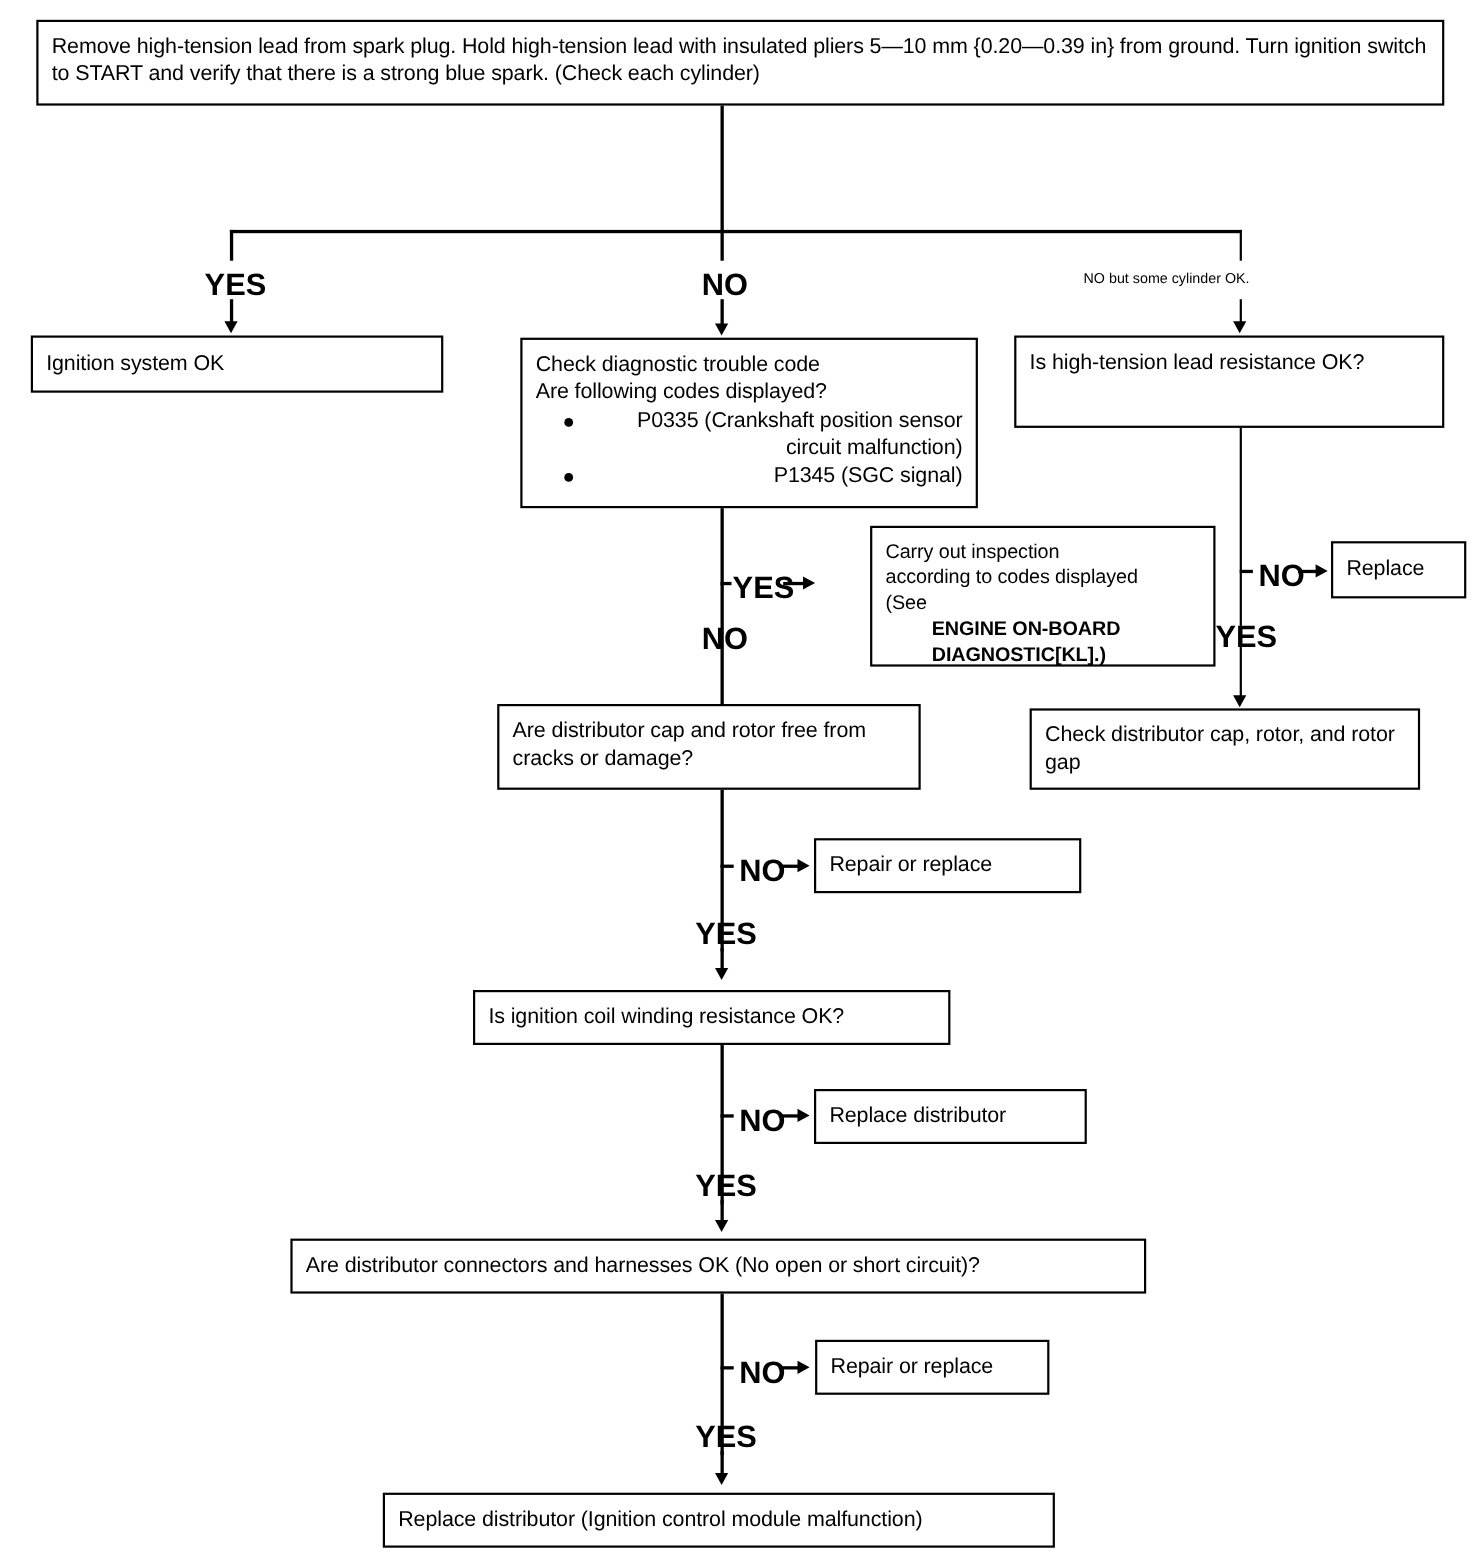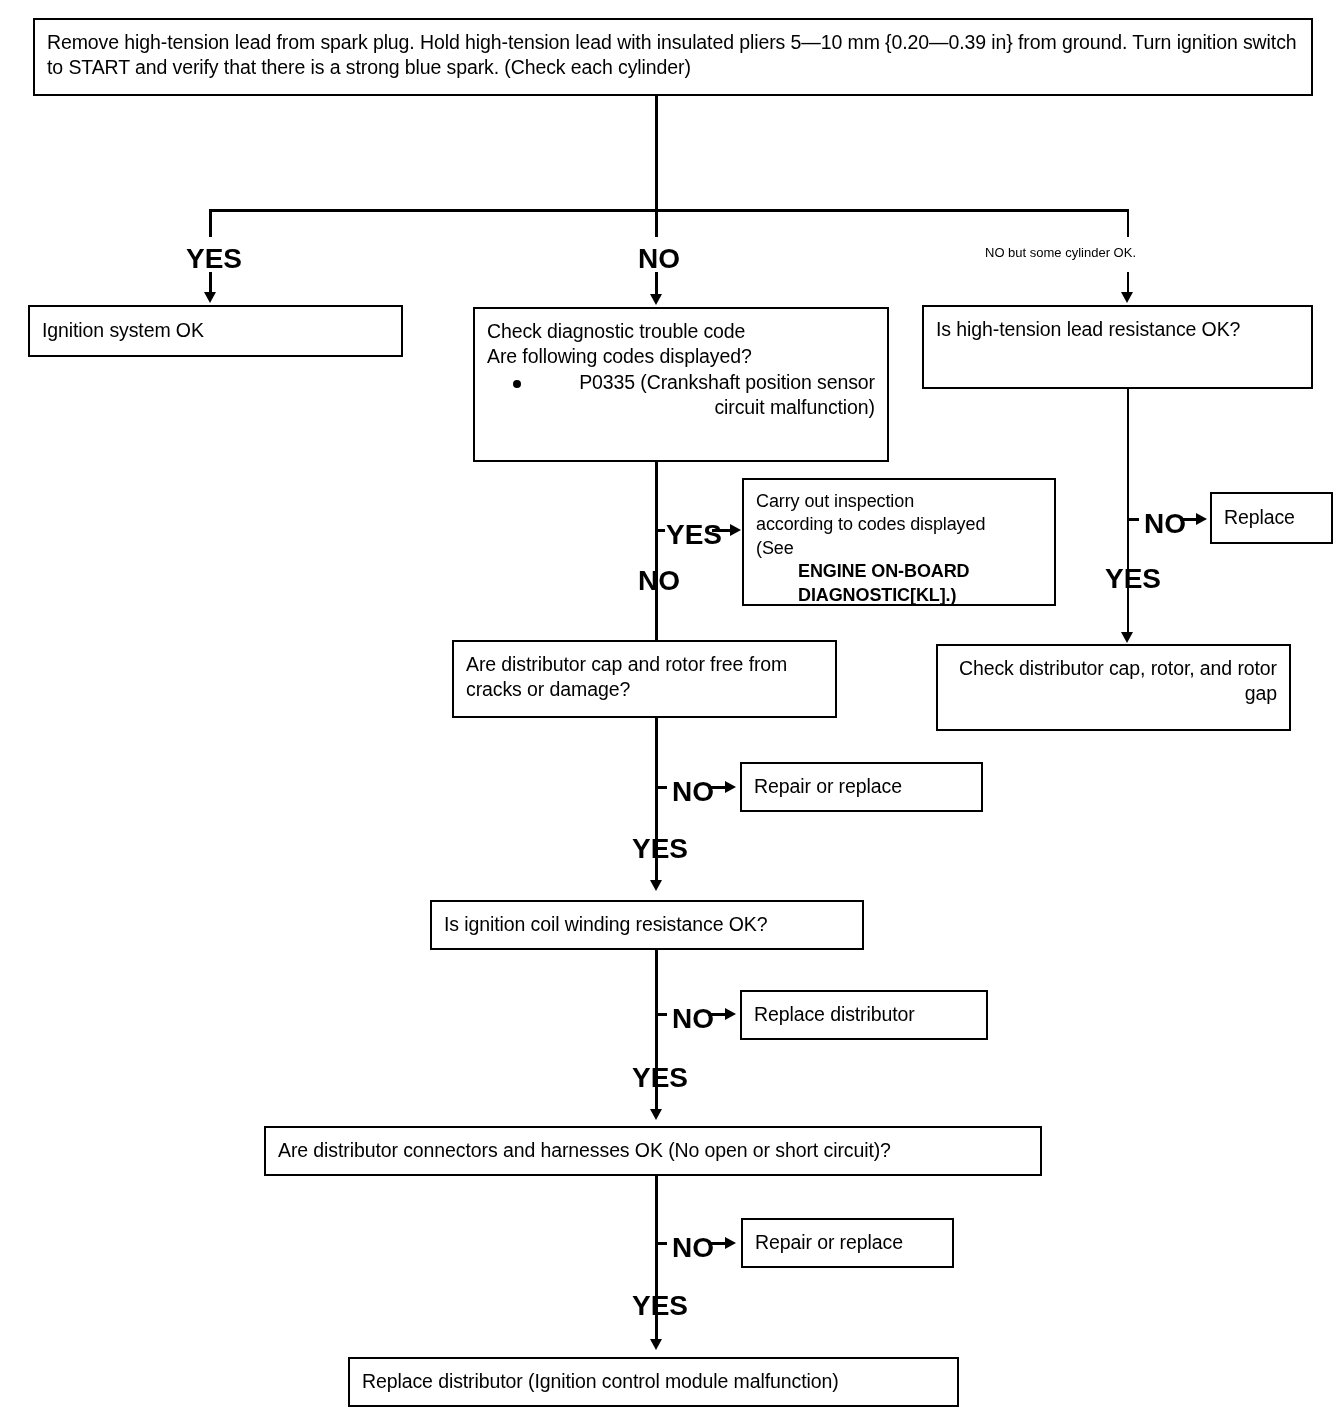--- a/index.html
+++ b/index.html
@@ -126,20 +126,21 @@
   <div class="label" style="left:638px; top:243px;">NO</div>
   <div class="vline" style="left:655px; top:272px; height:26px;"></div>
   <div class="arrow-down" style="left:649.5px; top:294px;"></div>
 
   <div class="box top-align" style="left:473px; top:307px; width:416px; height:155px;">
     <div class="inner">
       <p>Check diagnostic trouble code</p>
       <p>Are following codes displayed?</p>
       <ul class="bullets">
         <li>P0335 (Crankshaft position sensor circuit malfunction)</li>
+        <li>P1345 (SGC signal)</li>
       </ul>
     </div>
   </div>
 
   <div class="vline" style="left:1126.5px; top:209px; height:28px;"></div>
   <div class="label plain" style="left:985px; top:245px;">NO but some cylinder OK.</div>
   <div class="vline" style="left:1126.5px; top:272px; height:24px;"></div>
   <div class="arrow-down" style="left:1121px; top:292px;"></div>
 
   <div class="box top-align" style="left:922px; top:305px; width:391px; height:84px;">
@@ -150,21 +151,21 @@
 
   <div class="vline" style="left:655px; top:462px; height:185px;"></div>
 
   <div class="tick" style="left:655px; top:529px; width:10px;"></div>
   <div class="label" style="left:666px; top:519px;">YES</div>
   <div class="hline" style="left:712px; top:529px; width:22px;"></div>
   <div class="arrow-right" style="left:730px; top:523.5px;"></div>
 
   <div class="label" style="left:638px; top:565px;">NO</div>
 
-  <div class="box top-align" style="left:742px; top:478px; width:314px; height:128px; font-size:18px;">
+  <div class="box top-align" style="left:791px; top:478px; width:314px; height:128px; font-size:18px;">
     <div class="inner">
       <p>Carry out inspection</p>
       <p>according to codes displayed</p>
       <p>(See</p>
       <p class="indent" style="font-weight:bold;">ENGINE ON-BOARD</p>
       <p class="indent" style="font-weight:bold;">DIAGNOSTIC[KL].)</p>
     </div>
   </div>
 
   <div class="arrow-down" style="left:649.5px; top:640px;"></div>
@@ -177,21 +178,21 @@
 
   <div class="box" style="left:1210px; top:492px; width:123px; height:52px;">
     <div class="inner">
         <p>Replace</p>
       </div>
   </div>
 
   <div class="label" style="left:1105px; top:563px;">YES</div>
   <div class="arrow-down" style="left:1121px; top:632px;"></div>
 
-  <div class="box top-align" style="left:936px; top:644px; width:355px; height:87px;text-align:right;">
+  <div class="box top-align" style="left:936px; top:644px; width:355px; height:74px;">
     <div class="inner">
         <p>Check distributor cap, rotor, and rotor gap</p>
       </div>
   </div>
 
   <div class="box top-align" style="left:452px; top:640px; width:385px; height:78px;">
     <div class="inner">
         <p>Are distributor cap and rotor free from cracks or damage?</p>
       </div>
   </div>

